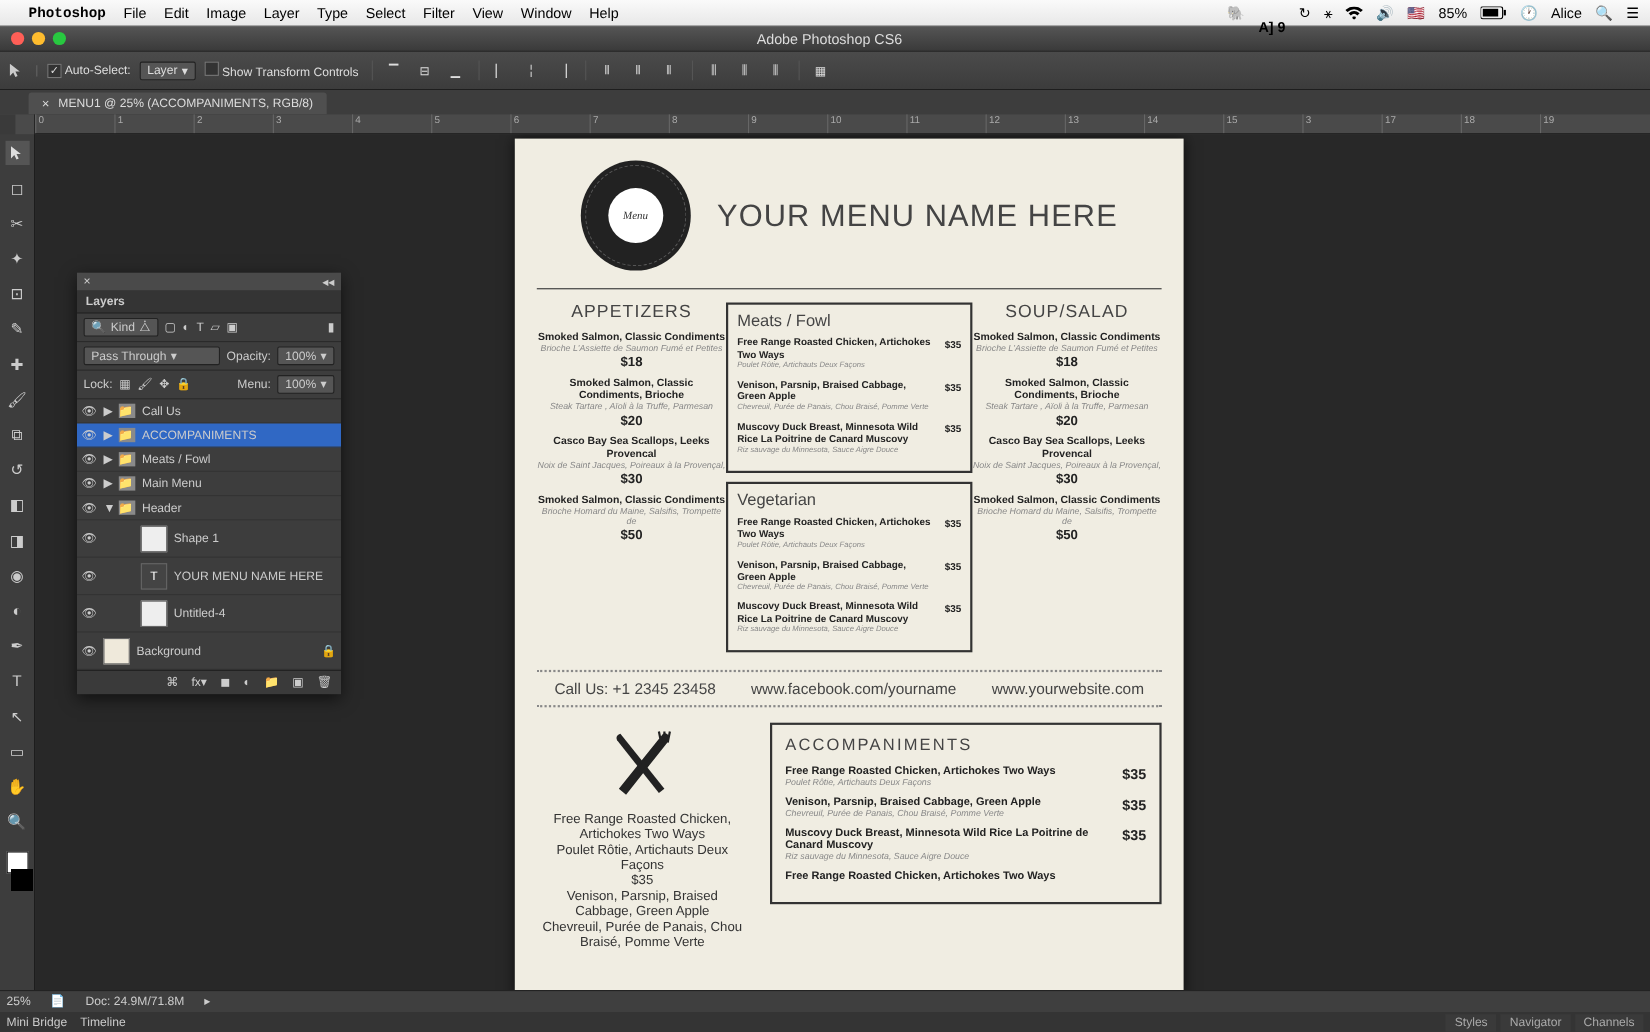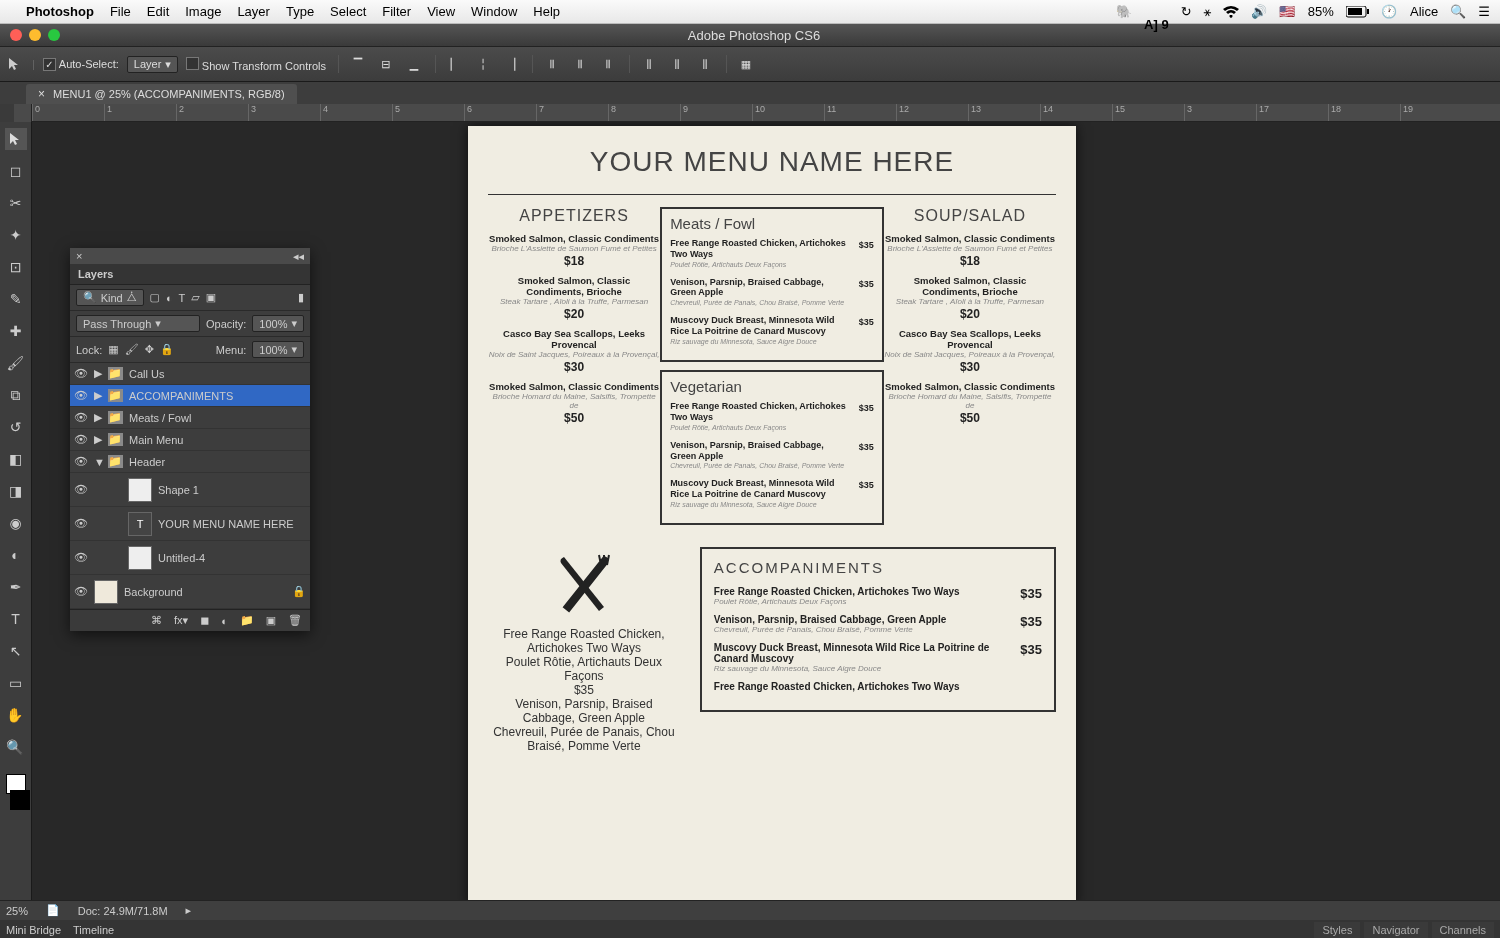--- a/index.html
+++ b/index.html
@@ -1,19 +1,19 @@
 <!DOCTYPE html>
 <html><head>
 <meta charset="utf-8">
 <style>
 *{margin:0;padding:0;box-sizing:border-box;font-family:"Helvetica Neue",Arial,sans-serif;}
 body{width:1500px;height:938px;background:#4a4a4a;overflow:hidden;font-size:12px;color:#ccc;}
 .mac-menu{height:24px;background:linear-gradient(#fafafa,#e8e8e8);display:flex;align-items:center;padding:0 10px;color:#000;font-size:13px;gap:16px;border-bottom:1px solid #bbb;}
 .mac-menu .right{margin-left:auto;display:flex;align-items:center;gap:12px;}
-.mac-menu .bold{font-weight:600;}
+.mac-menu .bold{font-weight:600;font-family:Liberation Mono, monospace;}
 .titlebar{height:22px;background:linear-gradient(#555,#3a3a3a);display:flex;align-items:center;padding-left:10px;gap:8px;}
 .traffic{display:flex;gap:7px;}
 .dot{width:12px;height:12px;border-radius:50%;}
 .red{background:#ff5f57;}
 .yellow{background:#febc2e;}
 .green{background:#28c840;}
 .titlebar .title{flex:1;text-align:center;color:#ddd;font-size:13px;margin-right:60px;}
 .options{height:36px;background:linear-gradient(#4b4b4b,#3c3c3c);border-top:1px solid #222;border-bottom:1px solid #1a1a1a;display:flex;align-items:center;padding:0 6px;gap:8px;color:#ddd;font-size:11px;}
 .opt-ico{width:18px;height:18px;display:inline-flex;align-items:center;justify-content:center;}
 .selectbox{background:#555;border:1px solid #222;padding:1px 6px;border-radius:2px;display:flex;align-items:center;gap:4px;}
@@ -233,20 +233,23 @@
     <div class="tool">▭</div>
     <div class="tool">✋</div>
     <div class="tool">🔍</div>
     <div class="swatch"></div>
     <div class="swatch b"></div>
   </div>
 
   <div class="canvas-wrap">
     <div class="canvas">
       <div class="menu-hdr">
+        <div class="plate">
+            <div class="inner">Menu</div>
+          </div>
         <div class="menu-title">YOUR MENU NAME HERE</div>
       </div>
       <div class="cols">
         <div class="col">
           <h3>APPETIZERS</h3>
           <div>
               <div class="citem">
                 <div class="name">Smoked Salmon, Classic Condiments</div>
                 <div class="sub">Brioche L'Assiette de Saumon Fumé et Petites</div>
                 <div class="price">$18</div>
@@ -328,20 +331,25 @@
                 <div class="sub">Noix de Saint Jacques, Poireaux à la Provençal,</div>
                 <div class="price">$30</div>
               </div>
               <div class="citem">
                 <div class="name">Smoked Salmon, Classic Condiments</div>
                 <div class="sub">Brioche Homard du Maine, Salsifis, Trompette de</div>
                 <div class="price">$50</div>
               </div>
             </div>
         </div>
+      </div>
+      <div class="contact">
+        <span>Call Us: +1 2345 23458</span>
+        <span>www.facebook.com/yourname</span>
+        <span>www.yourwebsite.com</span>
       </div>
       <div class="lower">
         <div class="lleft">
           <div class="utensils">
             <svg width="70" height="70" viewBox="0 0 70 70">
                 <g fill="#222">
                   <path d="M15 10 L55 60 L50 64 L12 16 Q10 12 15 10 Z"></path>
                   <path d="M55 10 Q60 12 58 16 L20 64 L15 60 Z M50 8 L52 18 M55 8 L55 18 M60 8 L58 18" stroke="#222" stroke-width="2"></path>
                 </g>
               </svg>

